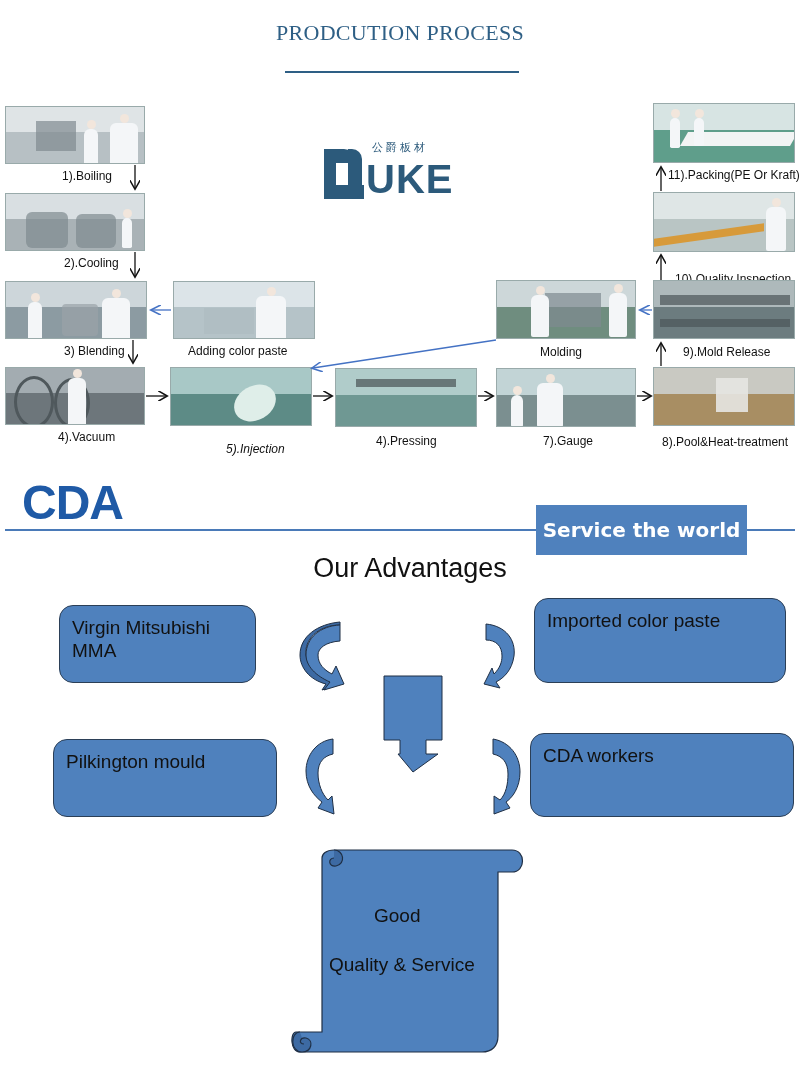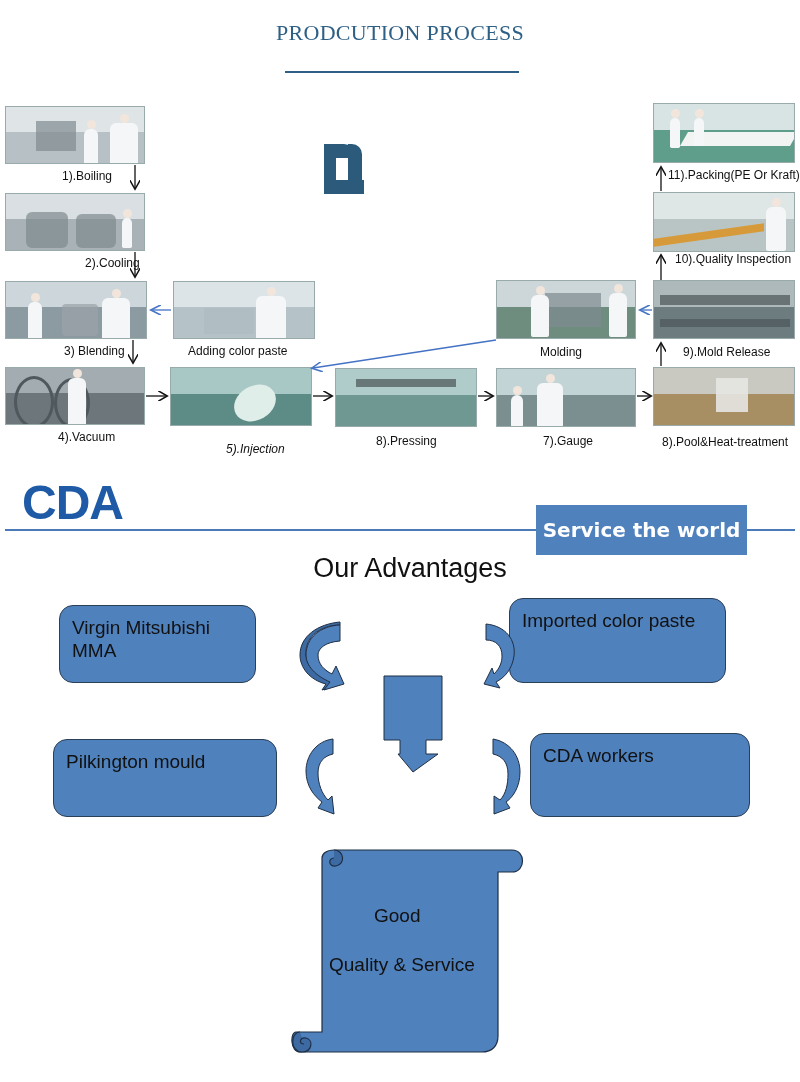--- a/index.html
+++ b/index.html
@@ -31,40 +31,44 @@
 <div class="abs title-rule"></div>
 
 <div class="abs logo-duke">
   <div style="display:flex;align-items:flex-end;">
     <div style="position:relative;width:40px;height:54px;">
       <div style="position:absolute;left:2px;top:4px;width:12px;height:50px;background:#2c5a7b;"></div>
       <div style="position:absolute;left:2px;top:40px;width:40px;height:14px;background:#2c5a7b;"></div>
       <div style="position:absolute;left:2px;top:4px;width:30px;height:14px;background:#2c5a7b;border-radius:0 10px 0 0;"></div>
       <div style="position:absolute;left:26px;top:4px;width:14px;height:50px;background:#2c5a7b;border-radius:0 10px 10px 0;"></div>
     </div>
+    <div style="margin-left:4px;">
+      <div class="duke-cn" style="margin-left:6px;margin-bottom:4px;">公爵板材</div>
+      <div class="duke-word">UKE</div>
+    </div>
   </div>
 </div>
 
 <div class="abs photo" style="left:5px;top:106px;width:140px;height:58px;background:#cfd6da;">
   <div class="sky" style="background:#dfe4e6;"></div>
     <div class="floor" style="background:#b7c0c4;"></div>
   <div class="mach" style="left:30px;top:14px;width:40px;height:30px;"></div>
   <div class="fig" style="left:78px;top:22px;width:14px;height:36px;"></div>
   <div class="fig" style="left:104px;top:16px;width:28px;height:42px;"></div>
 </div>
 <div class="abs cap" style="left:62px;top:169px;text-align:right;">1).Boiling</div>
 
 <div class="abs photo" style="left:5px;top:193px;width:140px;height:58px;background:#c7cfd3;">
   <div class="sky" style="background:#d9dfe2;"></div>
     <div class="floor" style="background:#a9b2b6;"></div>
   <div class="mach" style="left:20px;top:18px;width:42px;height:36px;border-radius:6px;"></div>
   <div class="mach" style="left:70px;top:20px;width:40px;height:34px;border-radius:6px;"></div>
   <div class="fig" style="left:116px;top:24px;width:10px;height:30px;"></div>
 </div>
-<div class="abs cap" style="left:64px;top:256px;margin-left:21px;">2).Cooling</div>
+<div class="abs cap" style="left:64px;top:256px;">2).Cooling</div>
 
 <div class="abs photo" style="left:5px;top:281px;width:142px;height:58px;background:#b9c6cc;">
   <div class="sky" style="background:#cdd6da;"></div>
     <div class="floor" style="background:#8c9ba2;"></div>
   <div class="mach" style="left:56px;top:22px;width:36px;height:32px;border-radius:4px;background:#9aa3a8;"></div>
   <div class="fig" style="left:22px;top:20px;width:14px;height:38px;"></div>
   <div class="fig" style="left:96px;top:16px;width:28px;height:42px;"></div>
 </div>
 <div class="abs cap" style="left:64px;top:344px;">3) Blending</div>
 
@@ -90,21 +94,21 @@
     <div class="floor" style="background:#5d8b86;"></div>
   <div style="position:absolute;left:62px;top:18px;width:44px;height:34px;border-radius:50%;background:#dfeee9;transform:rotate(-30deg);"></div>
 </div>
 <div class="abs cap" style="left:226px;top:442px;font-style:italic;">5).Injection</div>
 
 <div class="abs photo" style="left:335px;top:368px;width:142px;height:59px;background:#8db4b0;">
   <div class="sky" style="background:#b0ccca;"></div>
     <div class="floor" style="background:#6f9893;"></div>
   <div class="mach" style="left:20px;top:10px;width:100px;height:8px;background:#4a5256;"></div>
 </div>
-<div class="abs cap" style="left:376px;top:434px;">8).Pressing</div>
+<div class="abs cap" style="left:376px;top:434px;">4).Pressing</div>
 
 <div class="abs photo" style="left:496px;top:368px;width:140px;height:59px;background:#90aeb0;">
   <div class="sky" style="background:#c2d4d6;"></div>
     <div class="floor" style="background:#7b8f90;"></div>
   <div class="fig" style="left:40px;top:14px;width:26px;height:44px;"></div>
   <div class="fig" style="left:14px;top:26px;width:12px;height:32px;"></div>
 </div>
 <div class="abs cap" style="left:543px;top:434px;">7).Gauge</div>
 
 <div class="abs photo" style="left:496px;top:280px;width:140px;height:59px;background:#aab9bc;">
@@ -124,21 +128,21 @@
   <div class="fig" style="left:40px;top:14px;width:10px;height:28px;"></div>
 </div>
 <div class="abs cap" style="left:668px;top:168px;">11).Packing(PE Or Kraft)</div>
 
 <div class="abs photo" style="left:653px;top:192px;width:142px;height:60px;background:#c6d2d2;">
   <div class="sky" style="background:#dfe6e6;"></div>
     <div class="floor" style="background:#b9c5c4;"></div>
   <div style="position:absolute;left:0;top:38px;width:110px;height:8px;background:#d79a3a;transform:skewY(-8deg);"></div>
   <div class="fig" style="left:112px;top:14px;width:20px;height:44px;"></div>
 </div>
-<div class="abs cap" style="left:675px;top:252px;text-align:right;">10).Quality  Inspection</div>
+<div class="abs cap" style="left:675px;top:272px;text-align:right;">10).Quality  Inspection</div>
 
 <div class="abs photo" style="left:653px;top:280px;width:142px;height:59px;background:#8fa2a6;">
   <div class="sky" style="background:#aeb9bb;"></div>
     <div class="floor" style="background:#6c7c7f;"></div>
   <div class="mach" style="left:6px;top:14px;width:130px;height:10px;background:#4b5558;"></div>
   <div class="mach" style="left:6px;top:38px;width:130px;height:8px;background:#4b5558;"></div>
 </div>
 <div class="abs cap" style="left:683px;top:345px;">9).Mold Release</div>
 
 <div class="abs photo" style="left:653px;top:367px;width:142px;height:59px;background:#b8b2a0;">
@@ -175,27 +179,27 @@
 <div class="abs cda-logo">CDA</div>
 <div class="abs cda-rule"></div>
 <div class="abs service-box">Service the world</div>
 
 <div class="abs adv-title">Our Advantages</div>
 
 <div class="abs box" style="left:59px;top:605px;width:197px;height:78px;">
   <div>Virgin Mitsubishi</div>
   <div>MMA</div>
 </div>
-<div class="abs box" style="left:509px;top:598px;width:217px;height:85px;">
+<div class="abs box" style="left:534px;top:598px;width:252px;height:85px;">
   <div>Imported color paste</div>
 </div>
 <div class="abs box" style="left:53px;top:739px;width:224px;height:78px;">
   <div>Pilkington mould</div>
 </div>
-<div class="abs box" style="left:530px;top:733px;width:220px;height:84px;">
+<div class="abs box" style="left:530px;top:733px;width:264px;height:84px;">
   <div>CDA  workers</div>
 </div>
 
 <svg class="abs" style="left:0;top:0;" width="800" height="1082">
 
   <g stroke="#1f2f45" stroke-width="1" fill="#4f81bd">
     <path d="M340,625 C318,625 304,640 306,655 C308,668 318,676 330,678 L326,670 L340,684 L322,690 L326,684 C310,680 300,668 300,655 C300,636 318,624 340,622 Z" fill="#3d6aa3"></path>
     <path d="M340,625 L340,641 C326,642 318,648 318,655 C318,664 324,670 332,674 L336,666 L344,684 L324,690 L330,682 C316,676 306,666 306,655 C306,638 320,626 340,625 Z"></path>
   </g>
 

